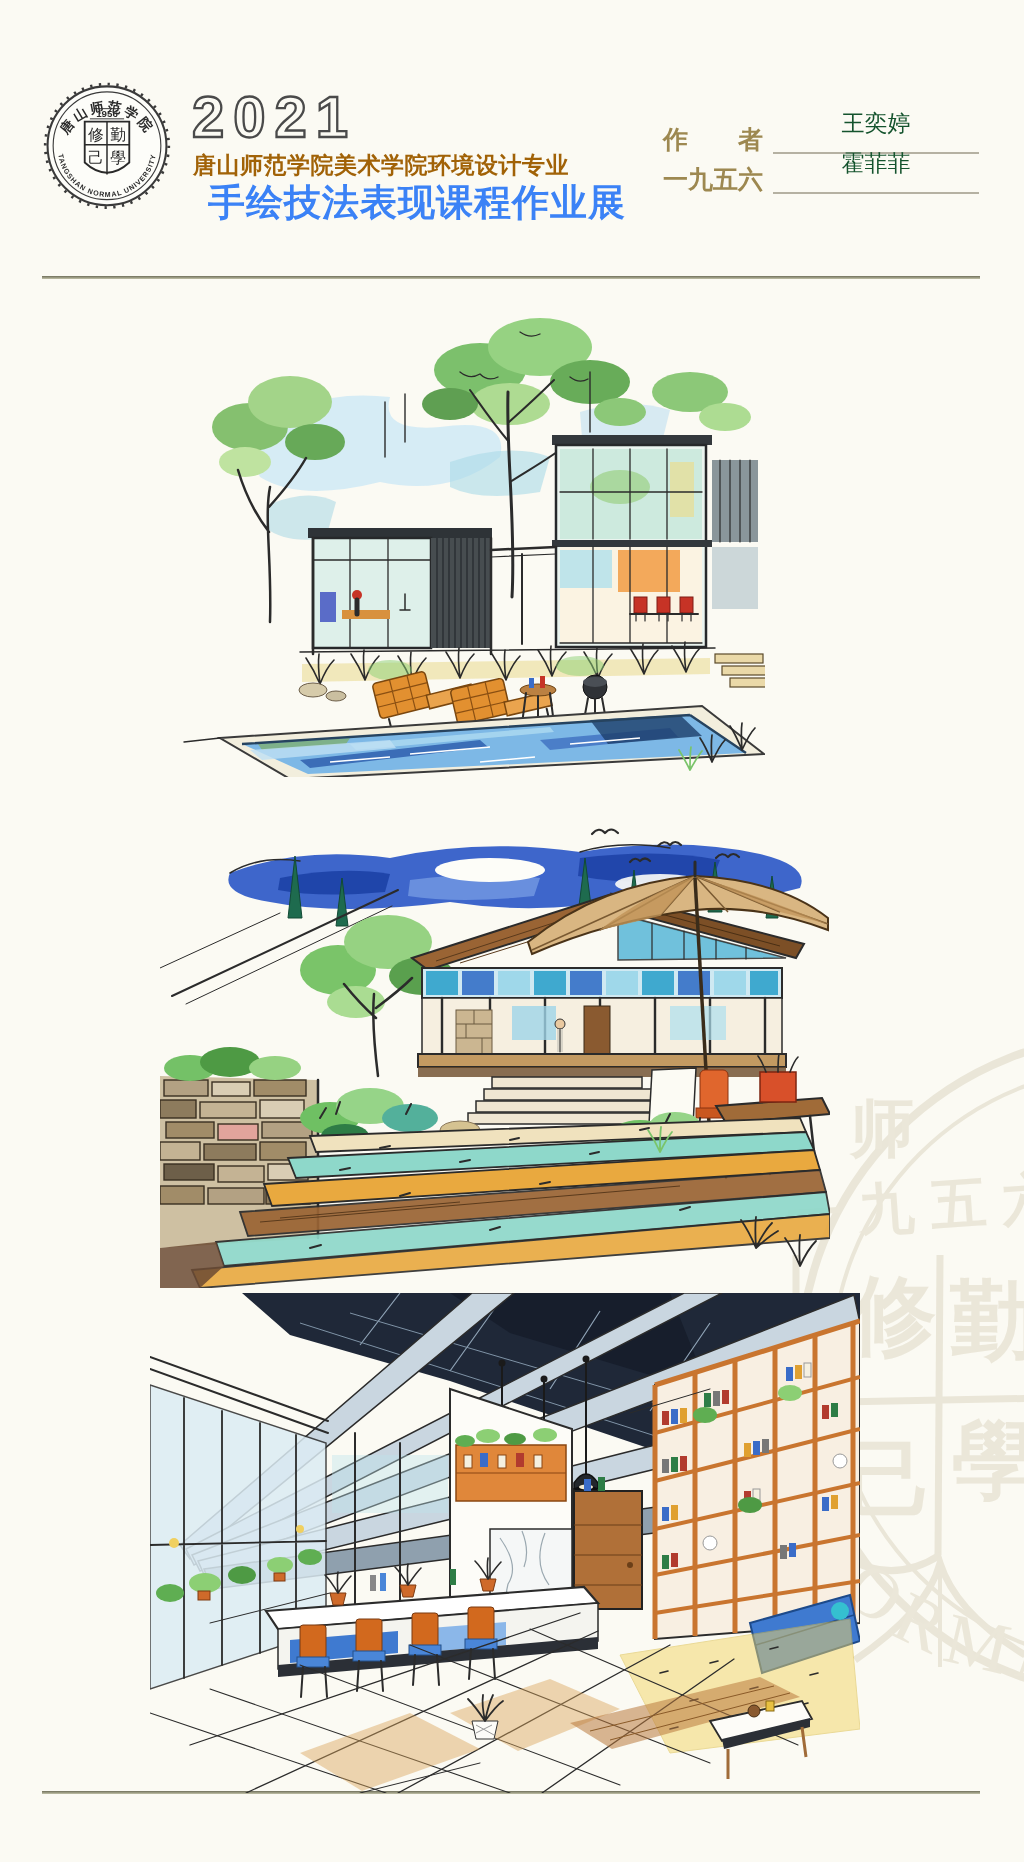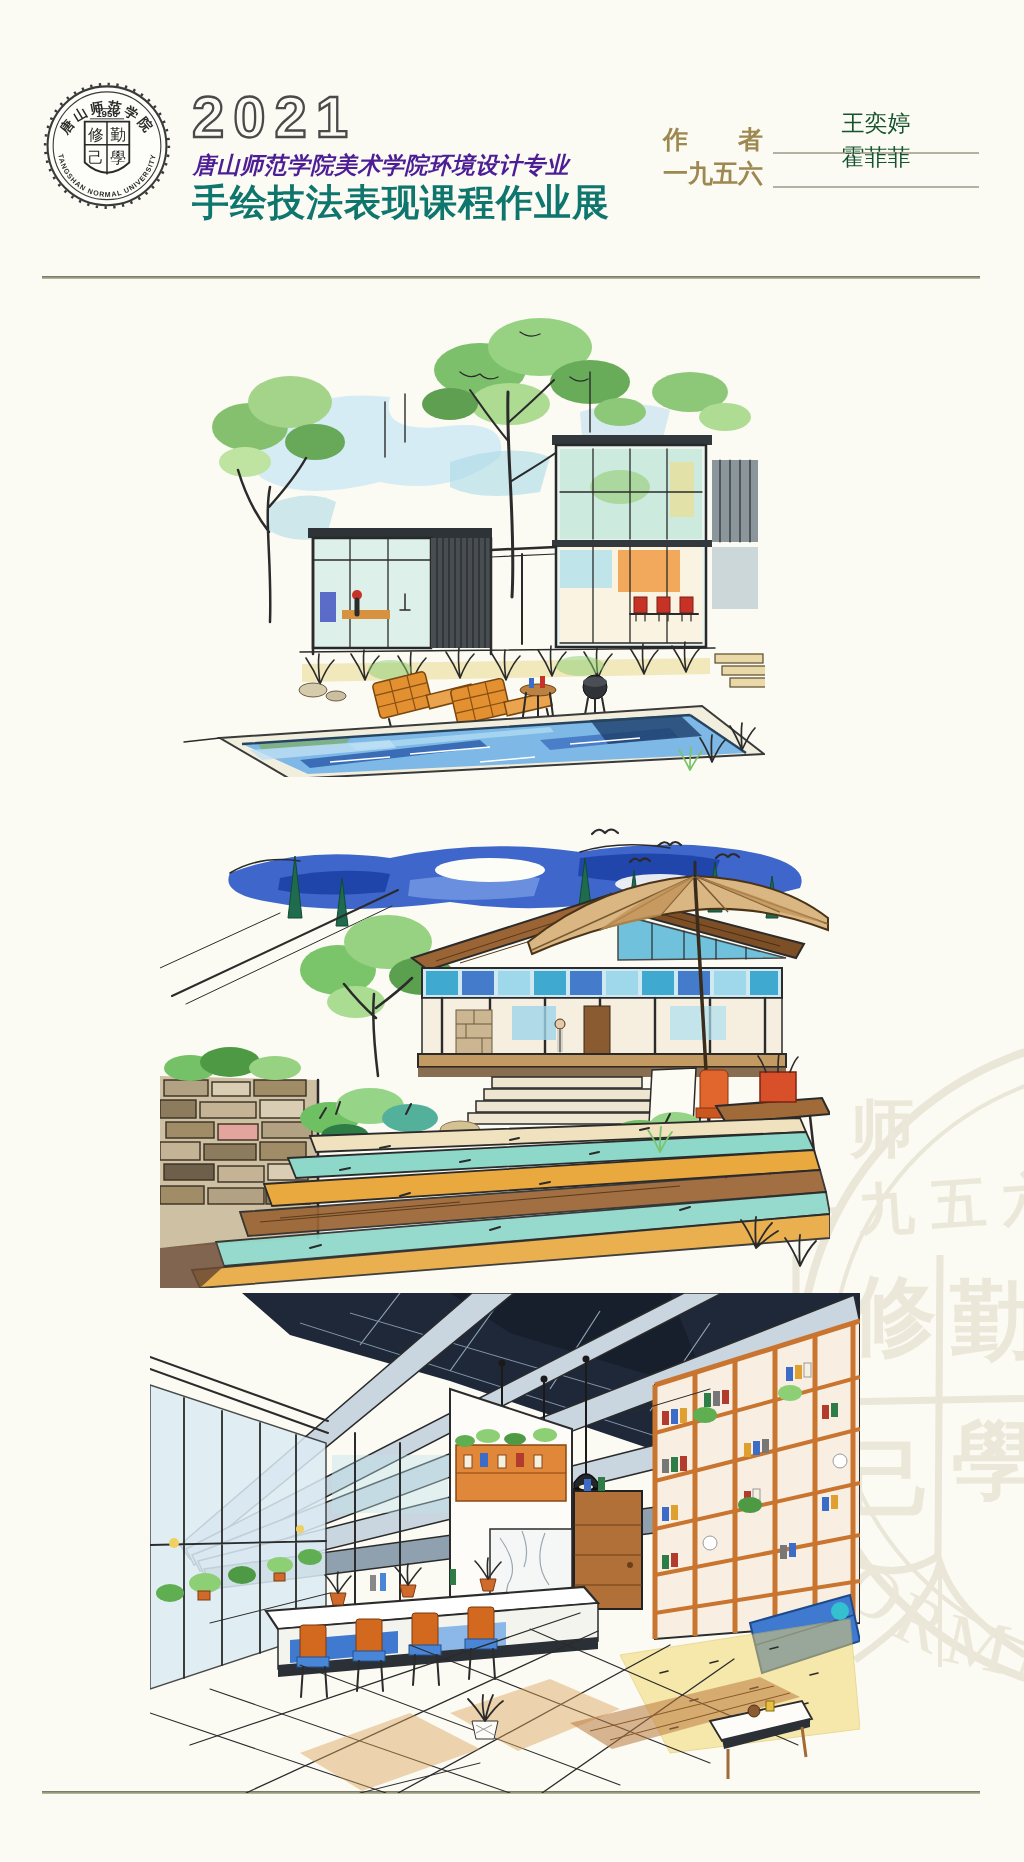--- a/index.html
+++ b/index.html
@@ -5,25 +5,25 @@
   html,body{margin:0;padding:0;background:#e8e8e8;}
   .poster{
     position:relative;width:1024px;height:1862px;margin:0 auto;
     background:#fbfaf3;overflow:hidden;
     font-family:"Liberation Sans","DejaVu Sans",sans-serif;color:#1c1c1c;
   }
   
   .logo{position:absolute;left:42px;top:70px;width:130px;height:146px;}
   .year-svg{position:absolute;left:190px;top:86px;width:220px;height:64px;}
   .dept-line{position:absolute;left:193px;top:150px;font-size:23px;font-weight:bold;
-    letter-spacing:.5px;color:#4c1d95;white-space:nowrap;font-style:italic;}
-  .exhibit-title{position:absolute;left:192px;top:178px;font-size:37px;font-weight:bold;
-    letter-spacing:1px;color:#0f766e;white-space:nowrap;}
+    letter-spacing:.5px;color:#a16207;white-space:nowrap;}
+  .exhibit-title{position:absolute;left:208px;top:178px;font-size:37px;font-weight:bold;
+    letter-spacing:1px;color:#3b82f6;white-space:nowrap;}
   .info{position:absolute;left:663px;top:120px;width:316px;}
-  .info-row{display:flex;align-items:flex-end;height:34px;}
+  .info-row{display:flex;align-items:flex-end;height:34px;margin-bottom:6px;}
   .info-label{flex:none;width:110px;font-size:25px;font-weight:bold;color:#9d8850;
     line-height:30px;white-space:nowrap;}
   .info-value{flex:1;text-align:center;font-size:23px;color:#14532d;line-height:30px;
     border-bottom:2px solid #b5b1a2;padding-bottom:14px;white-space:nowrap;}
   
   .divider{position:absolute;left:42px;width:938px;height:3px;
     background:linear-gradient(#6f6f5a,#c2c2a8);}
   .divider-top{top:276px;}
   .divider-bottom{top:1791px;}
   

